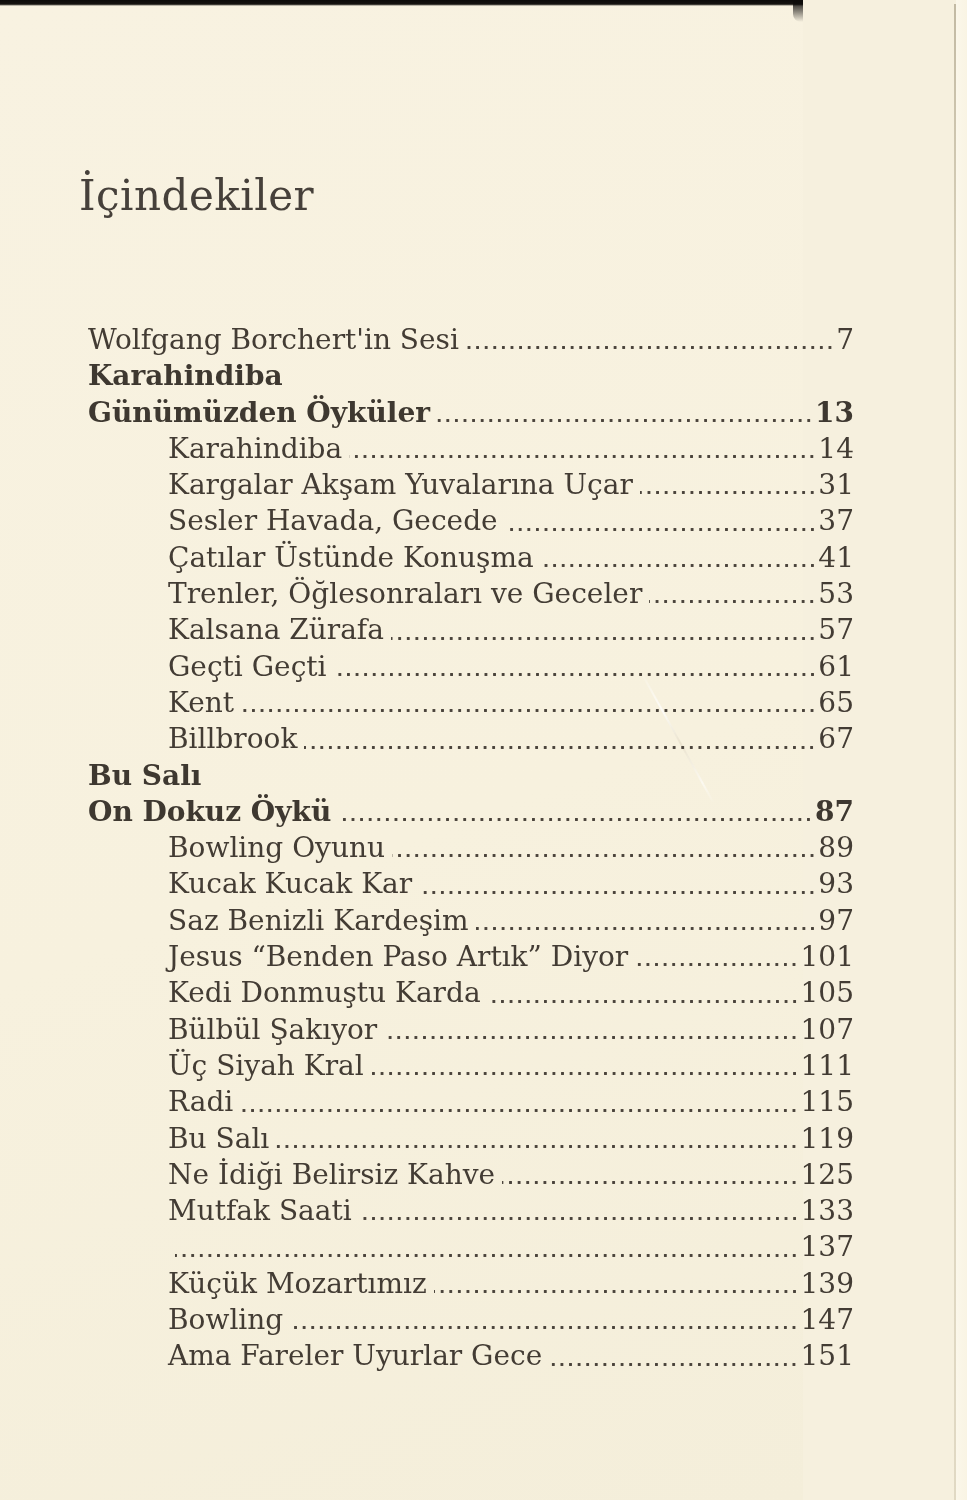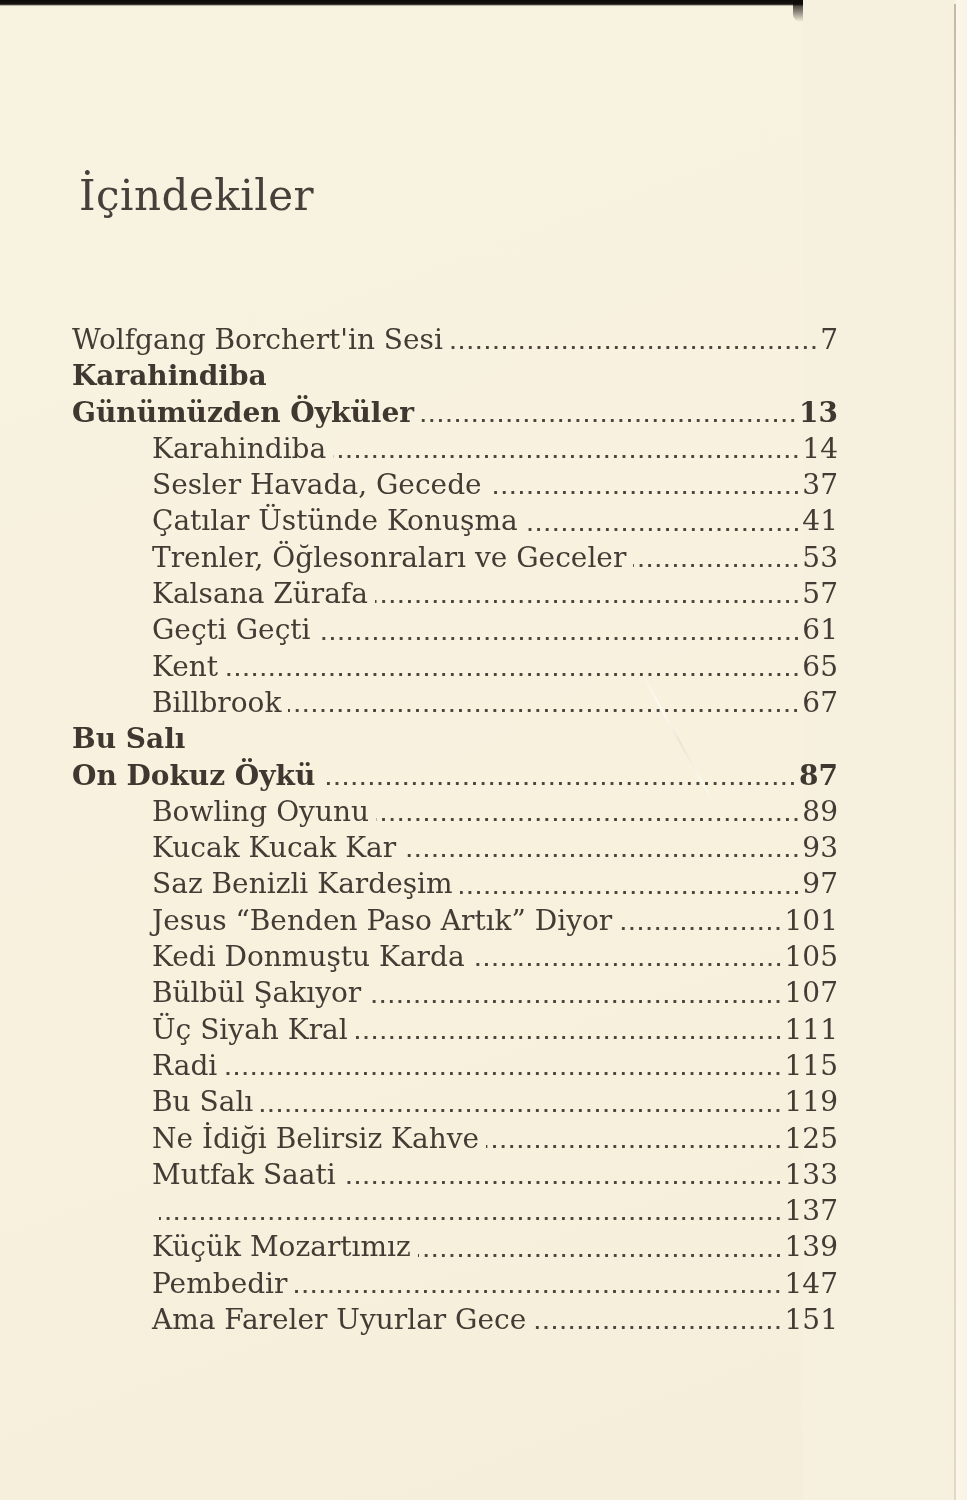--- a/index.html
+++ b/index.html
@@ -68,21 +68,21 @@
     position: absolute;
     left: 79px;
     top: 143px;
     font-size: 42px;
     font-weight: normal;
     letter-spacing: 0.5px;
     color: #46403a;
   }
   .toc {
     position: absolute;
-    left: 72px;
+    left: 88px;
     top: 322px;
     width: 766px;
   }
   .toc-row {
     display: flex;
     align-items: baseline;
     height: 36.3px;
     font-size: 28px;
     line-height: 36.3px;
     color: #433c34;
@@ -139,20 +139,25 @@
         <span class="toc-label">Günümüzden Öyküler</span>
         <span class="leader"></span>
         <span class="toc-page">13</span>
       </div>
       <div class="toc-row indent">
         <span class="toc-label">Karahindiba</span>
         <span class="leader"></span>
         <span class="toc-page">14</span>
       </div>
       <div class="toc-row indent">
+        <span class="toc-label">Kargalar Akşam Yuvalarına Uçar</span>
+        <span class="leader"></span>
+        <span class="toc-page">31</span>
+      </div>
+      <div class="toc-row indent">
         <span class="toc-label">Sesler Havada, Gecede</span>
         <span class="leader"></span>
         <span class="toc-page">37</span>
       </div>
       <div class="toc-row indent">
         <span class="toc-label">Çatılar Üstünde Konuşma</span>
         <span class="leader"></span>
         <span class="toc-page">41</span>
       </div>
       <div class="toc-row indent">
@@ -246,21 +251,21 @@
       <div class="toc-row indent">
         <span class="leader"></span>
         <span class="toc-page">137</span>
       </div>
       <div class="toc-row indent">
         <span class="toc-label">Küçük Mozartımız</span>
         <span class="leader"></span>
         <span class="toc-page">139</span>
       </div>
       <div class="toc-row indent">
-        <span class="toc-label">Pembedir</span>
+        <span class="toc-label">Bowling</span>
         <span class="leader"></span>
         <span class="toc-page">147</span>
       </div>
       <div class="toc-row indent">
         <span class="toc-label">Ama Fareler Uyurlar Gece</span>
         <span class="leader"></span>
         <span class="toc-page">151</span>
       </div>
     </div>
 </div>

